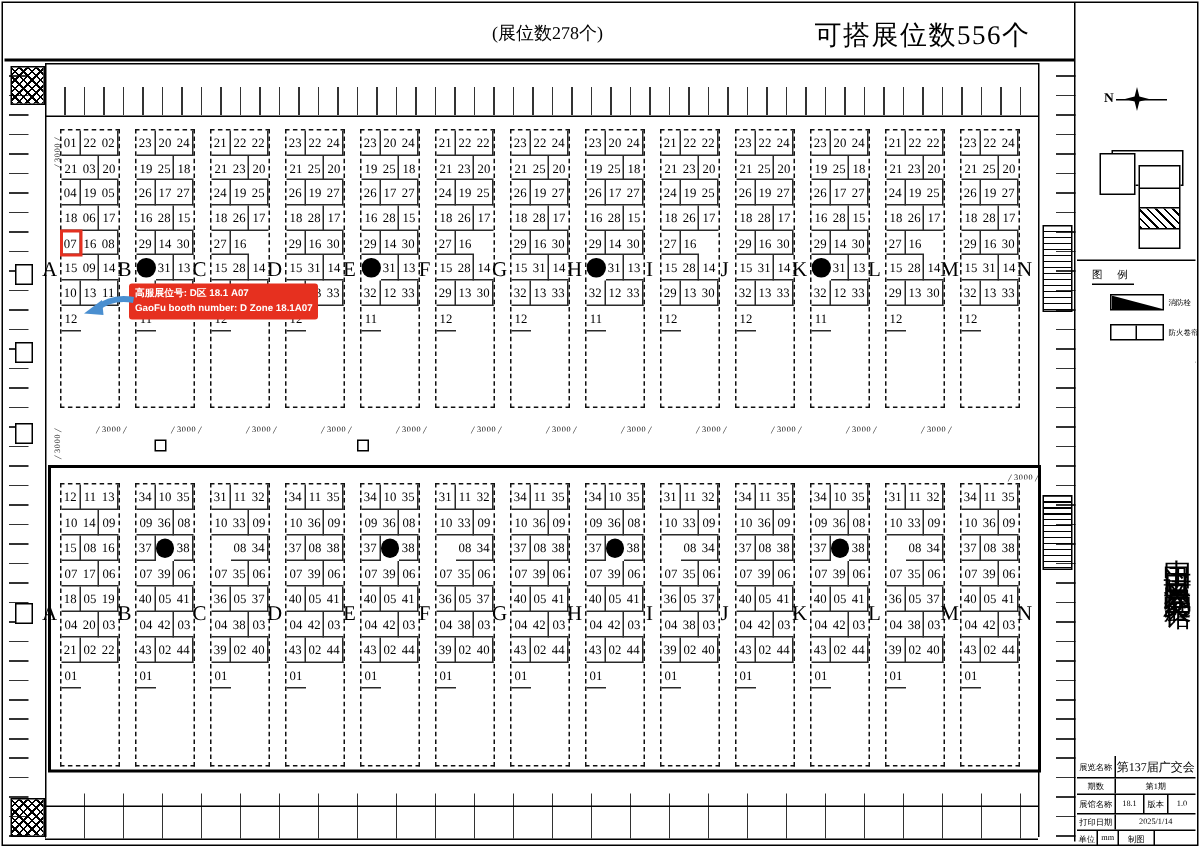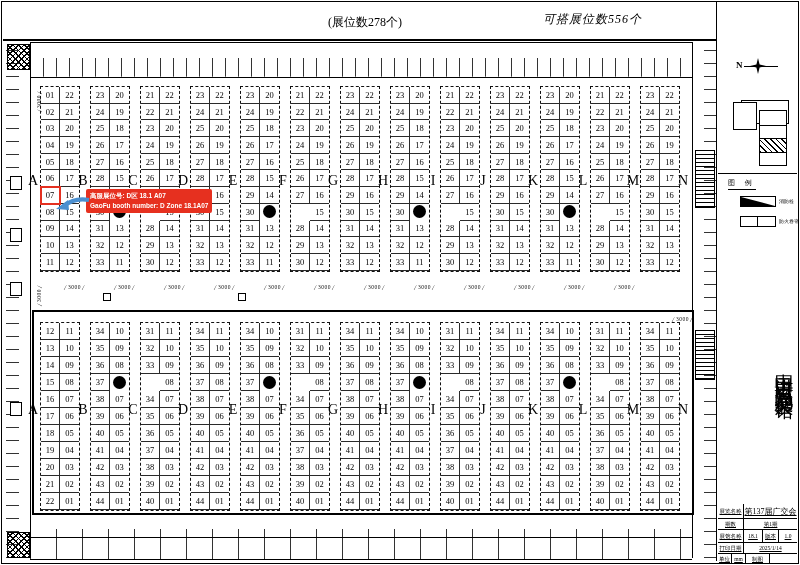--- a/index.html
+++ b/index.html
@@ -6,40 +6,40 @@
   #stage{position:relative;width:800px;height:565px;background:#fff;overflow:hidden;
          font-family:"Liberation Serif","DejaVu Serif",serif;color:#000;}
   .abs{position:absolute;}
   
   #frame{left:1px;top:1px;width:796px;height:561px;border:1.5px solid #000;}
   #panel-divider{left:716px;top:2px;width:0;height:559px;border-left:1.5px solid #000;}
   
   #header{left:3px;top:3px;width:713px;height:36px;border-bottom:2px solid #000;background:#fff;z-index:5;}
   #title{left:16px;top:7px;font-size:21px;letter-spacing:2px;white-space:nowrap;}
   #booth-count{left:325px;top:11px;font-size:12px;}
-  #buildable-count{left:540px;top:8px;font-size:12px;letter-spacing:1px;font-style:italic;}
+  #buildable-count{left:540px;top:8px;font-size:18px;letter-spacing:1px;}
   
   .ticks-h{background-image:repeating-linear-gradient(90deg,rgba(0,0,0,.8) 0 1px,transparent 1px 13px);}
   .ticks-v{background-image:repeating-linear-gradient(0deg,rgba(0,0,0,.8) 0 1px,transparent 1px 13px);}
   #wall-top{left:30px;top:42px;width:662px;height:34px;border-top:1px solid #000;border-bottom:1.5px solid #000;
             background-size:100% 55%;background-position:0 100%;background-repeat:no-repeat;}
   #wall-left{left:6px;top:42px;width:24px;height:516px;border-right:1px solid #000;
              background-size:55% 100%;background-position:0 0;background-repeat:no-repeat;}
   #wall-right{left:692px;top:42px;width:24px;height:516px;border-left:1.5px solid #000;
               background-size:55% 100%;background-position:100% 0;background-repeat:no-repeat;}
   #wall-bottom{left:30px;top:516px;width:662px;height:43px;border-bottom:1px solid #000;
                background-image:linear-gradient(#000 0 0),repeating-linear-gradient(90deg,rgba(0,0,0,.8) 0 1px,transparent 1px 26px);
                background-size:100% 1px,100% 70%;background-position:center,0 100%;background-repeat:no-repeat;}
   .hatch{background:repeating-linear-gradient(45deg,#000 0 1px,transparent 1px 4px),
                     repeating-linear-gradient(-45deg,#000 0 1px,transparent 1px 4px);border:1px solid #000;}
   .stairs{background:repeating-linear-gradient(0deg,#000 0 1px,transparent 1px 4px);border:1px solid #000;}
   .door-sq{border:1px solid #000;background:#fff;}
   
   .booth-group{position:absolute;width:38px;border:1px dashed #111;display:grid;
-               grid-template-columns:1fr 1fr;background:#fff;}
+               grid-template-columns:1fr 1fr 1fr;background:#fff;}
   .booth-cell{display:flex;align-items:center;justify-content:center;font-size:8.5px;
               border-right:1px solid #2a2a2a;border-bottom:1px solid #2a2a2a;overflow:hidden;}
   .booth-cell:nth-child(2n){border-right:none;}
   .booth-cell.empty,.booth-cell.pillar{border-color:transparent;}
   .dot{width:13px;height:13px;border-radius:50%;background:#000;}
   .booth-cell.highlight{outline:2px solid #e43020;outline-offset:-1px;z-index:3;}
   .zone-letter{position:absolute;font-size:14px;width:16px;text-align:center;transform:translateX(-50%);}
   
   .dim{position:absolute;font-size:5.5px;color:#111;letter-spacing:.5px;}
   .dim:before{content:"╱";margin-right:1px;font-size:4px;}
@@ -83,21 +83,21 @@
   #legend-rects div{border-right:1px solid #000;}
   #legend-rects div:last-child{border-right:none;}
   .legend-label{left:779px;font-size:5px;white-space:nowrap;}
   
   #vertical-title{left:718px;top:244px;width:79px;height:258px;display:flex;justify-content:center;
                   writing-mode:vertical-rl;text-orientation:upright;font-size:19px;letter-spacing:2.5px;}
   
   #title-block{left:718px;top:504px;width:79px;height:58px;font-size:5.5px;}
   .tb-row{display:grid;border-bottom:1px solid #000;align-items:center;text-align:center;}
   .tb-row:last-child{border-bottom:none;}
-  .tb-cell{border-right:1px solid #000;height:100%;display:flex;align-items:center;justify-content:center;overflow:hidden;white-space:nowrap;text-decoration:underline;}
+  .tb-cell{border-right:1px solid #000;height:100%;display:flex;align-items:center;justify-content:center;overflow:hidden;white-space:nowrap;}
   .tb-cell:last-child{border-right:none;}
   #tb-r1{height:14px;grid-template-columns:26px 1fr;}
   #tb-r1 .tb-val{font-size:8px;}
   #tb-r2{height:10px;grid-template-columns:26px 1fr;}
   #tb-r3{height:12px;grid-template-columns:26px 19px 16px 1fr;}
   #tb-r4{height:10px;grid-template-columns:26px 1fr;}
   #tb-r5{height:10px;grid-template-columns:14px 14px 24px 1fr;}
 </style>
 </head>
 <body>

